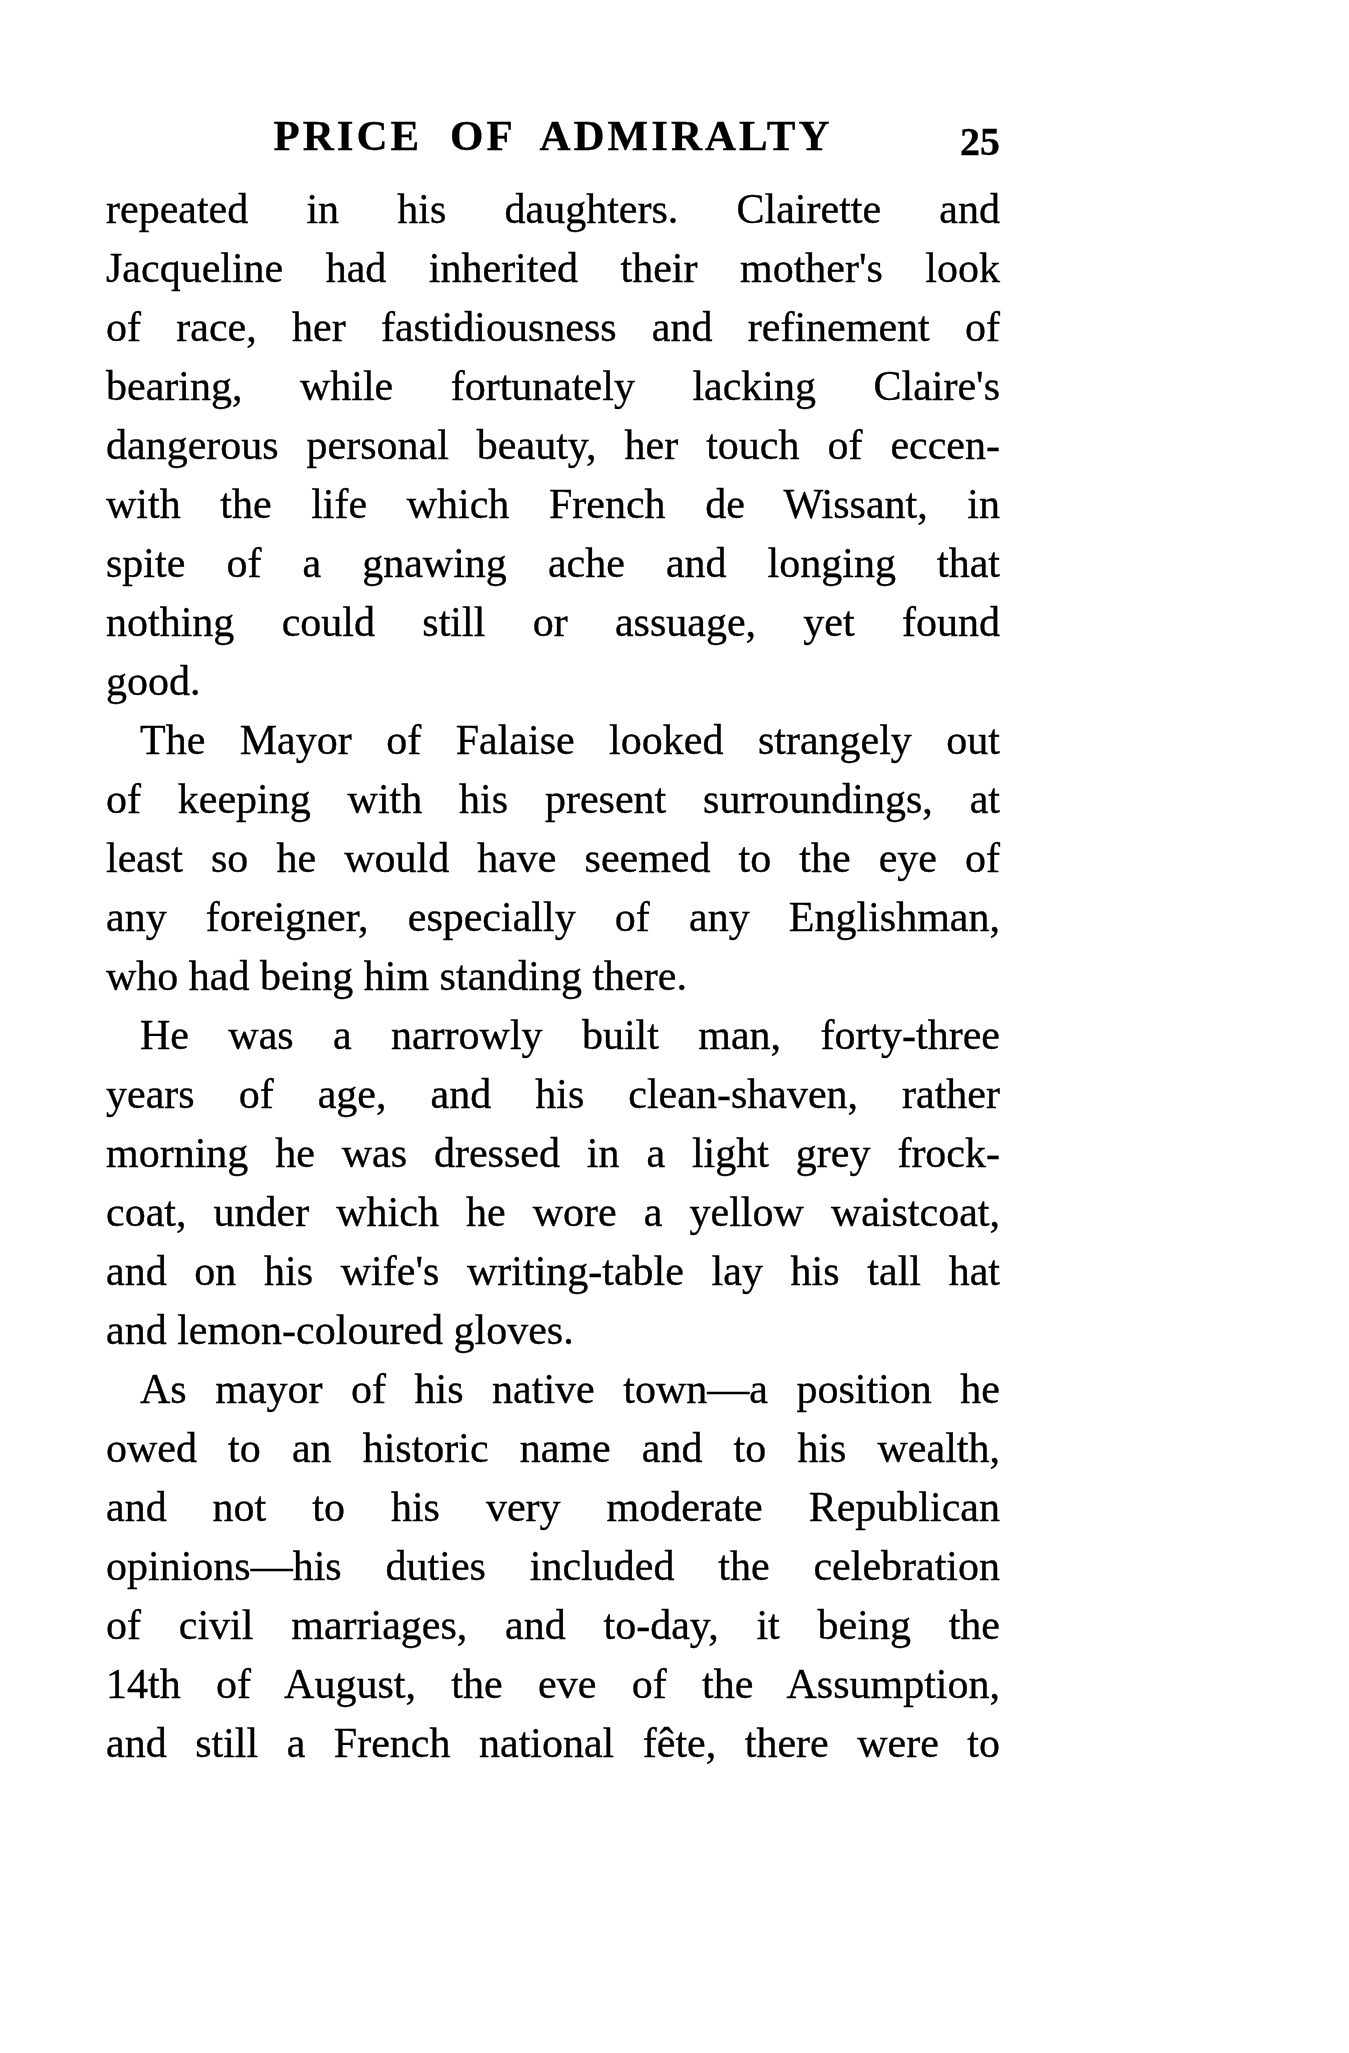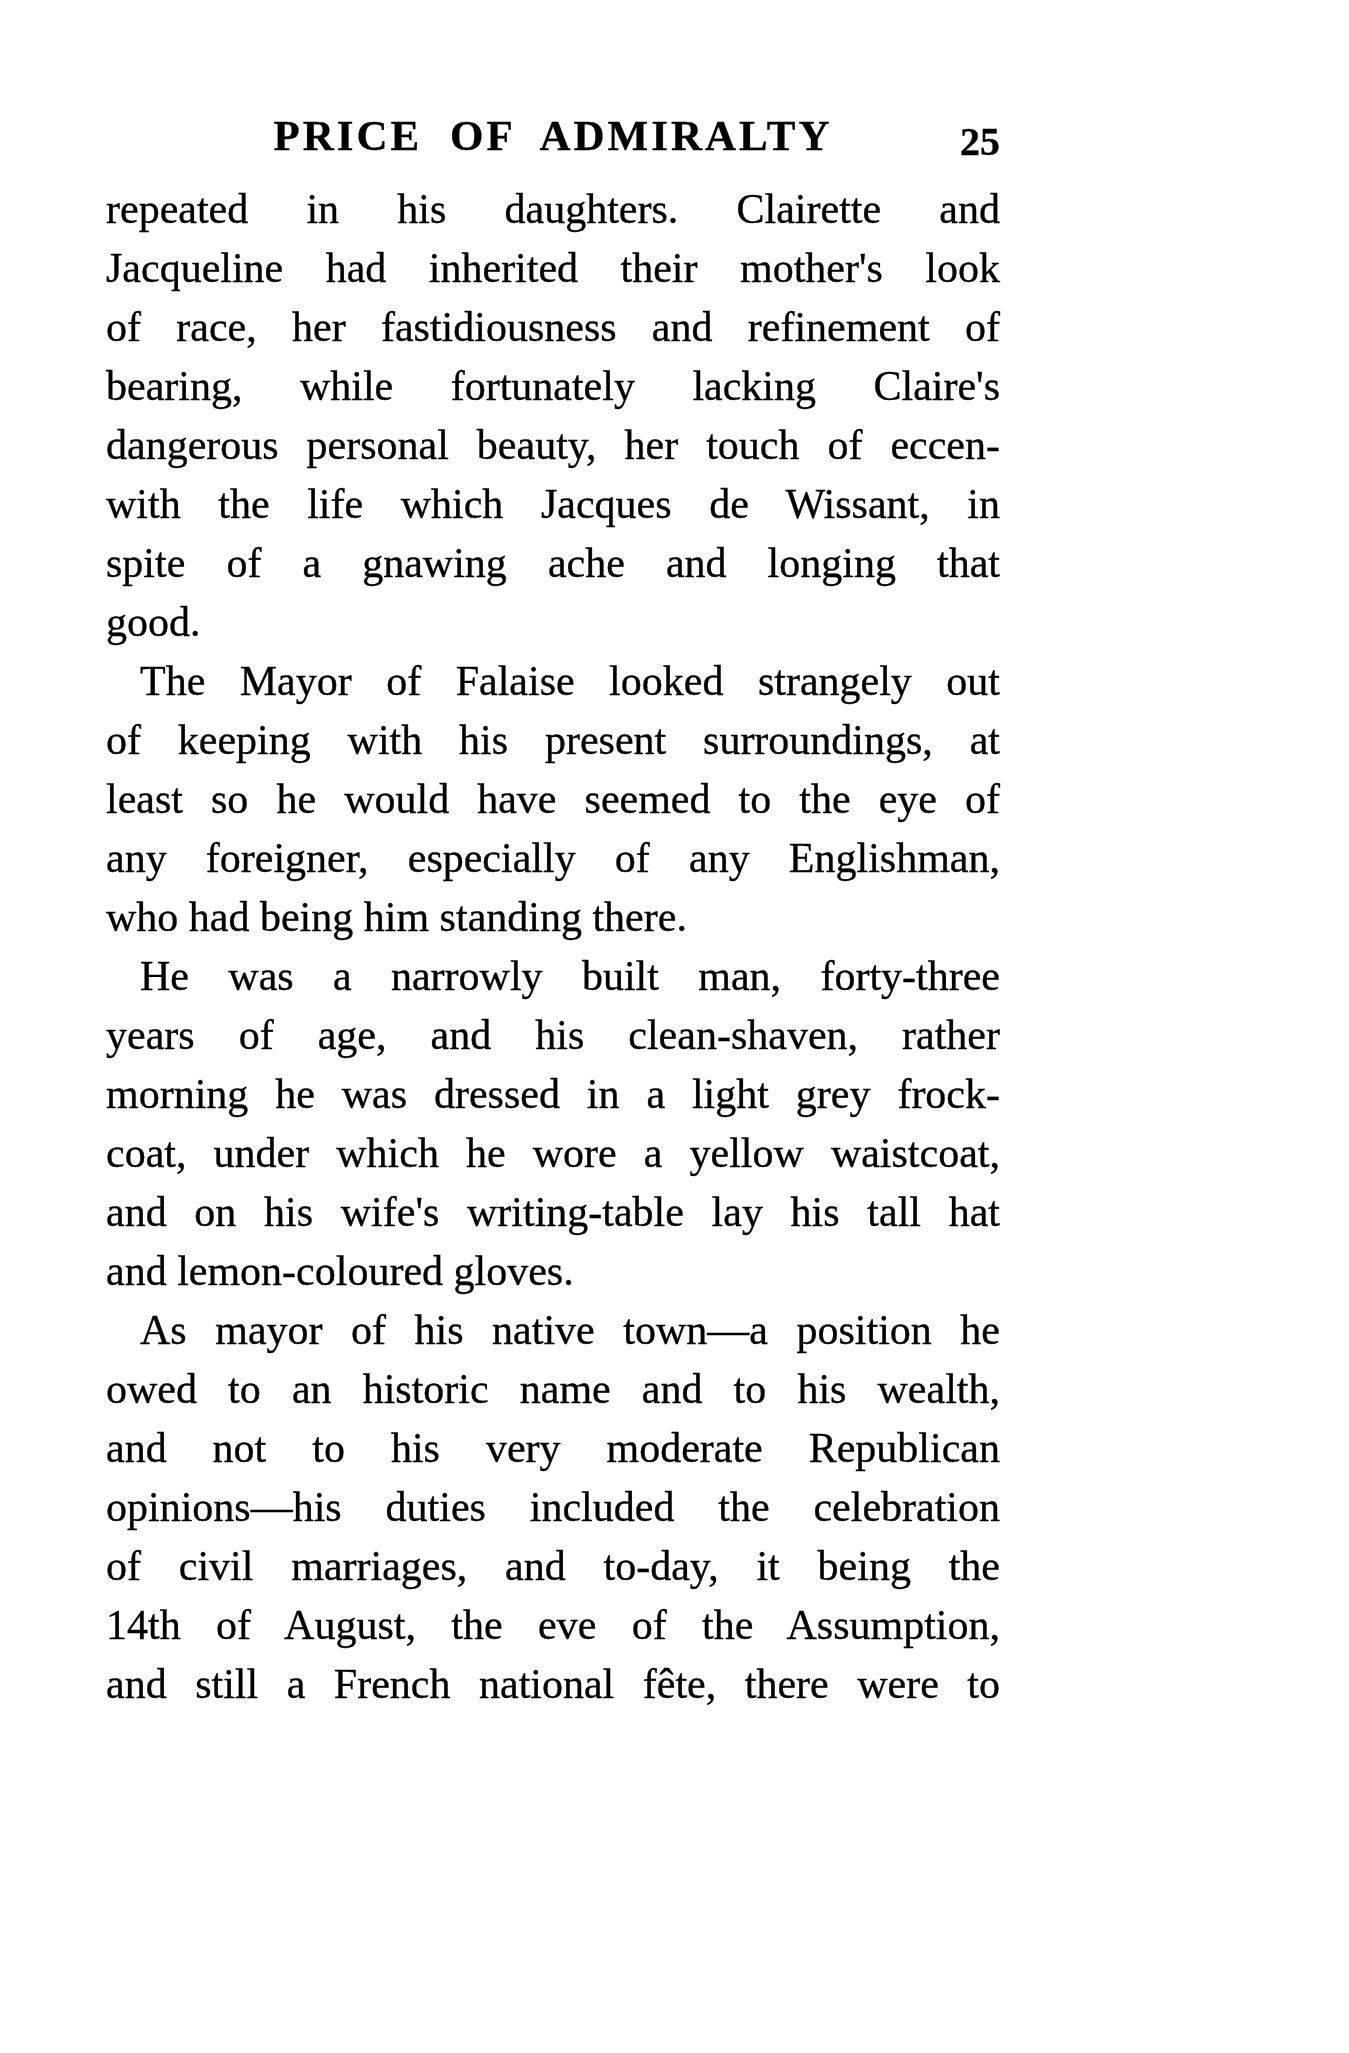--- a/index.html
+++ b/index.html
@@ -79,22 +79,23 @@
     </div>
 
     <div class="body-text">
 
       <div class="paragraph">
         <div class="line">repeated in his daughters. Clairette and</div>
         <div class="line">Jacqueline had inherited their mother's look</div>
         <div class="line">of race, her fastidiousness and refinement of</div>
         <div class="line">bearing, while fortunately lacking Claire's</div>
         <div class="line">dangerous personal beauty, her touch of eccen-</div>
-        <div class="line">with the life which Jacques de Wissant, in</div>
+        <div class="line">with the life which French de Wissant, in</div>
         <div class="line">spite of a gnawing ache and longing that</div>
+        <div class="line">nothing could still or assuage, yet found</div>
         <div class="line last">good.</div>
       </div>
 
       <div class="paragraph">
         <div class="line indent">The Mayor of Falaise looked strangely out</div>
         <div class="line">of keeping with his present surroundings, at</div>
         <div class="line">least so he would have seemed to the eye of</div>
         <div class="line">any foreigner, especially of any Englishman,</div>
         <div class="line last">who had being him standing there.</div>
       </div>

